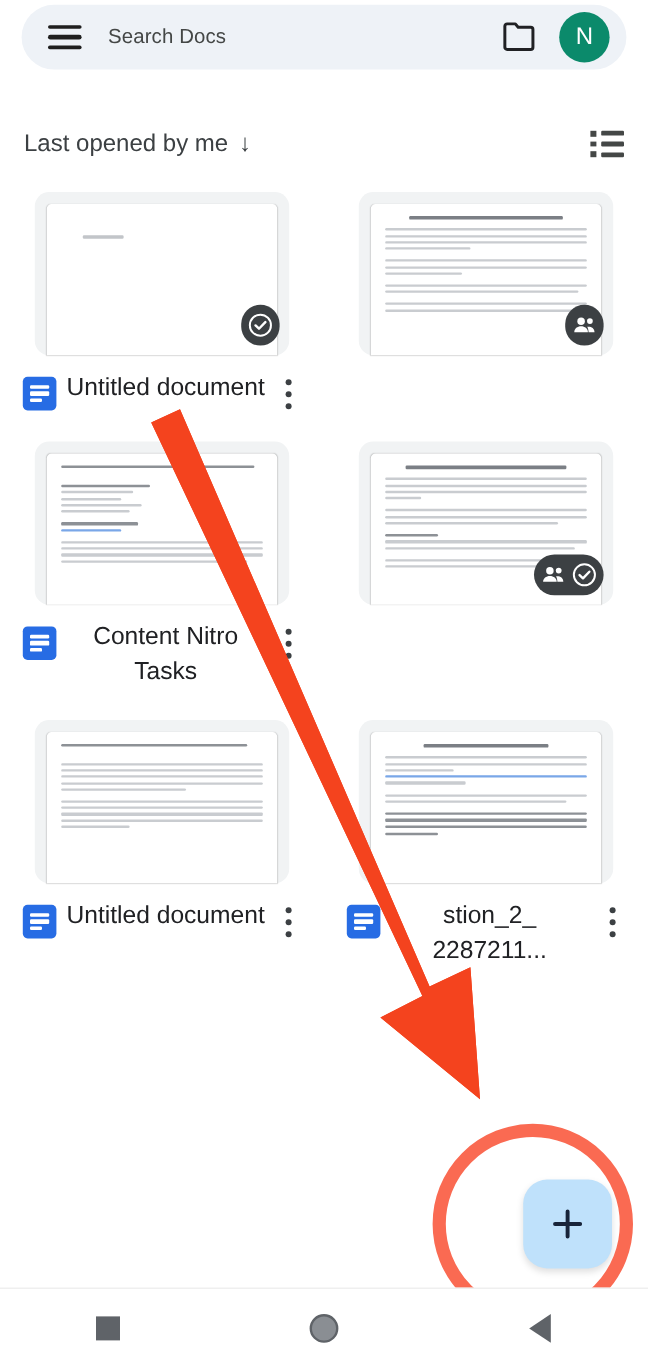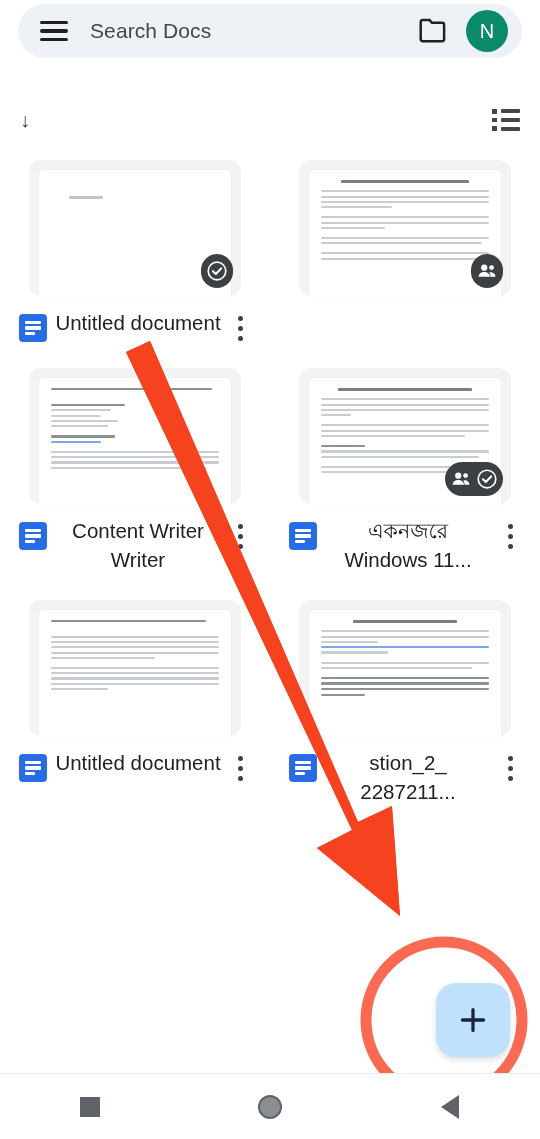--- a/index.html
+++ b/index.html
@@ -36,21 +36,21 @@
     width: 28px; height: 20px;
     display: flex; flex-direction: column; justify-content: space-between;
     flex: 0 0 auto;
     cursor: pointer;
   }
   .hamburger i { display:block; height: 3.4px; background: #1f1f1f; border-radius: 2px; }
 
   .search-text {
     flex: 1 1 auto;
     margin-left: 22px;
-    font-size: 21px;
+    font-size: 17px;
     color: #444746;
     letter-spacing: .1px;
     white-space: nowrap;
     overflow: hidden;
   }
 
   .folder-icon { width: 30px; height: 26px; flex: 0 0 auto; margin-right: 18px; cursor: pointer; }
   .avatar {
     width: 42px; height: 42px; border-radius: 50%;
     background: #0b8a6b;
@@ -208,20 +208,21 @@
     </div>
     <div class="search-text">Search Docs</div>
     <svg class="folder-icon" viewBox="0 0 24 22">
       <path d="M1.6 3.2 A1.6 1.6 0 0 1 3.2 1.6 H9 l2 2.4 h8.8 A1.6 1.6 0 0 1 21.4 5.6 V18 A1.6 1.6 0 0 1 19.8 19.6 H3.2 A1.6 1.6 0 0 1 1.6 18 Z" fill="none" stroke="#202124" stroke-width="2.1" stroke-linejoin="round"></path>
     </svg>
     <div class="avatar">N</div>
   </div>
 
   <div class="sortrow">
     <div class="sort-label">
+      <span>Last opened by me</span>
       <span class="sort-arrow">↓</span>
     </div>
     <div class="viewtoggle">
       <div class="vrow">
           <span class="vsq"></span>
           <span class="vln"></span>
         </div>
       <div class="vrow">
           <span class="vsq"></span>
           <span class="vln"></span>
@@ -306,21 +307,21 @@
           <div class="ln" style="width:100%"></div>
             <div class="ln" style="width:92%"></div>
         </div>
       </div>
       <div class="titlerow">
         <div class="docicon">
             <i></i>
             <i></i>
             <i></i>
           </div>
-        <div class="doctitle">Content Writer Writer</div>
+        <div class="doctitle">Content Nitro Tasks</div>
         <div class="kebab">
             <i></i>
             <i></i>
             <i></i>
           </div>
       </div>
     </div>
 
     <div class="cell">
       <div class="thumb-card">
@@ -345,33 +346,20 @@
               <path d="M2.8 18.4c0-3.4 2.8-5.4 6.2-5.4s6.2 2 6.2 5.4z" fill="#fff"></path>
               <circle cx="17" cy="8.2" r="2.6" fill="#fff"></circle>
               <path d="M14.6 13.4c3.2-.5 6.6 1 6.6 5h-5.4c0-2-.5-3.6-1.2-5z" fill="#fff"></path>
             </svg>
           <svg viewBox="0 0 24 24">
               <circle cx="12" cy="12" r="9.6" fill="none" stroke="#fff" stroke-width="1.8"></circle>
               <path d="M7.6 12.2 10.7 15.2 16.5 9.2" fill="none" stroke="#fff" stroke-width="2.2" stroke-linecap="round" stroke-linejoin="round"></path>
             </svg>
         </div>
       </div>
-      <div class="titlerow">
-        <div class="docicon">
-            <i></i>
-            <i></i>
-            <i></i>
-          </div>
-        <div class="doctitle">একনজরে Windows 11...</div>
-        <div class="kebab">
-            <i></i>
-            <i></i>
-            <i></i>
-          </div>
-      </div>
     </div>
 
     <div class="cell">
       <div class="thumb-card">
         <div class="page">
           <div class="ln b" style="width:92%"></div>
           <div class="ln gap" style="width:0"></div>
           <div class="ln" style="width:100%"></div>
             <div class="ln" style="width:100%"></div>
           <div class="ln" style="width:100%"></div>

